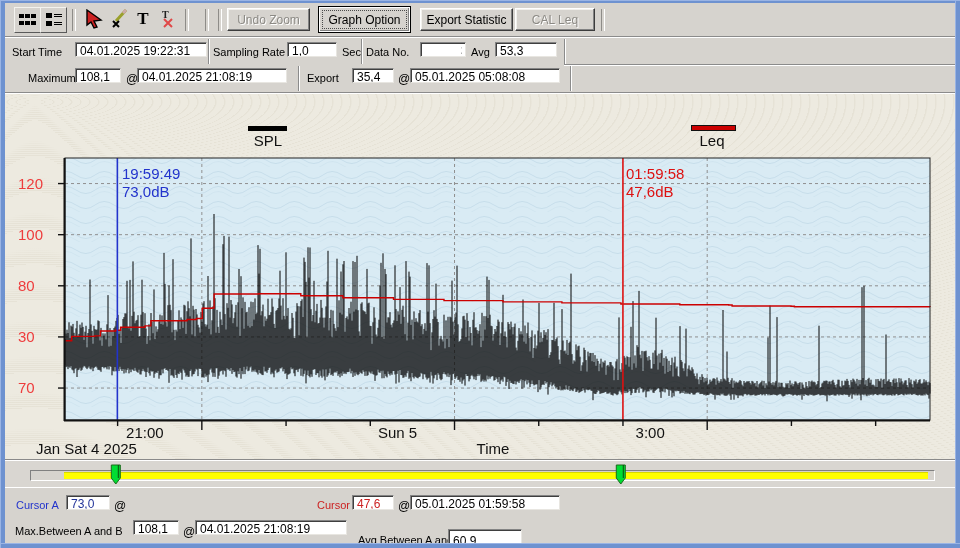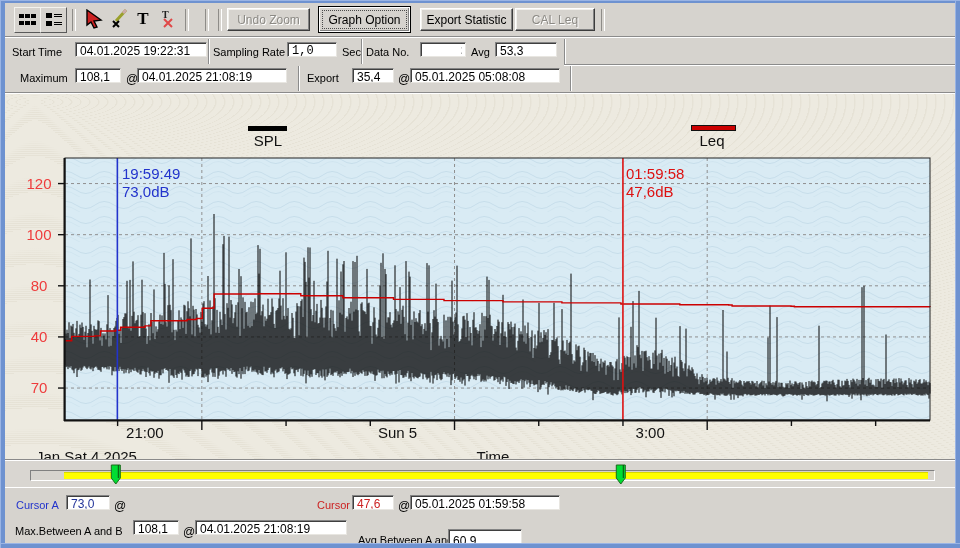--- a/index.html
+++ b/index.html
@@ -38,23 +38,23 @@
   .field{position:absolute;height:15px;box-sizing:border-box;background:#ffffff;
        border:1px solid;border-color:#848484 #e8e6e1 #e8e6e1 #848484;
        box-shadow:inset 1px 1px 0 #3f3f3f;
        font:12px "Liberation Sans",sans-serif;color:#000;padding:2px 3px 0 4px;
        white-space:nowrap;overflow:hidden;}
   .lbl{position:absolute;font:11px "Liberation Sans",sans-serif;color:#000;white-space:nowrap;}
   .at{position:absolute;font:12px "Liberation Sans",sans-serif;color:#000;}
   .groove-h{position:absolute;height:0;border-top:1px solid #8b8b8b;border-bottom:1px solid #ffffff;}
   .groove-v{position:absolute;width:0;border-left:1px solid #8b8b8b;border-right:1px solid #ffffff;}
   
-  .ylab{position:absolute;width:42px;text-align:center;font:15px "Liberation Sans",sans-serif;color:#ee3c3c;}
+  .ylab{position:absolute;width:42px;text-align:left;font:15px "Liberation Sans",sans-serif;color:#ee3c3c;}
   .xlab{position:absolute;width:90px;text-align:center;font:15px "Liberation Sans",sans-serif;color:#111;}
-  .charttext{position:absolute;font:15px "Liberation Sans",sans-serif;color:#111;white-space:nowrap;margin-top:8px;}
+  .charttext{position:absolute;font:15px "Liberation Sans",sans-serif;color:#111;white-space:nowrap;}
   .cursorlab{position:absolute;font:15px "Liberation Sans",sans-serif;line-height:18px;white-space:nowrap;}
   .legendbar{position:absolute;}
   .legendlab{position:absolute;width:52px;text-align:center;font:15px "Liberation Sans",sans-serif;color:#111;}
   
   .slidergroove{position:absolute;left:30px;top:469px;width:905px;height:11px;box-sizing:border-box;
        background:#d6d3ce;border:1px solid;border-color:#808080 #ffffff #ffffff #808080;}
   .slideryellow{position:absolute;left:64px;top:471px;width:864px;height:6px;
        background:#ffff00;border-top:1px solid #d8d800;}
   .blue-val{color:#223399;}
   .red-val{color:#cc2222;}
@@ -129,28 +129,28 @@
   <button class="btn disabled" style="left:515px;top:8px;width:80px;height:23px;">CAL Leq</button>
   <div class="sep" style="left:601px;top:9px;"></div>
 </div>
 
 <div class="abs infopanel">
   <div class="groove-h" style="left:0;top:-1px;width:960px;"></div>
 
   <div class="lbl" style="left:12px;top:9px;">Start Time</div>
   <input class="field" style="left: 75px; top: 5px; width: 132px;" readonly="" value="04.01.2025 19:22:31">
   <div class="lbl" style="left:213px;top:9px;">Sampling Rate</div>
-  <input class="field" style="left: 287px; top: 5px; width: 50px; font-family: Liberation Mono, monospace;" readonly="" value="1,0">
+  <input class="field" style="left: 287px; top: 5px; width: 50px;" readonly="" value="1,0">
   <div class="lbl" style="left:342px;top:9px;">Sec</div>
   <div class="lbl" style="left:366px;top:9px;">Data No.</div>
   <input class="field" style="left: 420px; top: 5px; width: 46px; padding-left: 40px;" readonly="" value="36954">
   <div class="lbl" style="left:471px;top:9px;">Avg</div>
   <input class="field" style="left: 495px; top: 5px; width: 62px;" readonly="" value="53,3">
 
-  <div class="lbl" style="left:20px;top:35px;">Maximum</div>
+  <div class="lbl" style="left:28px;top:35px;">Maximum</div>
   <input class="field" style="left: 75px; top: 31px; width: 46px;" readonly="" value="108,1">
   <div class="at" style="left:126px;top:35px;">@</div>
   <input class="field" style="left: 137px; top: 31px; width: 150px;" readonly="" value="04.01.2025 21:08:19">
   <div class="lbl" style="left:307px;top:35px;">Export</div>
   <input class="field" style="left: 352px; top: 31px; width: 42px;" readonly="" value="35,4">
   <div class="at" style="left:398px;top:35px;">@</div>
   <input class="field" style="left: 410px; top: 31px; width: 150px;" readonly="" value="05.01.2025 05:08:08">
 
   <div class="groove-v" style="left:208px;top:2px;height:25px;"></div>
   <div class="groove-v" style="left:361px;top:2px;height:25px;"></div>
@@ -206,21 +206,21 @@
       <line x1="565.9713242453748" y1="269" x2="565.9713242453748" y2="274" stroke="#111" stroke-width="1.4"></line>
       <line x1="650.1972249269718" y1="269" x2="650.1972249269718" y2="278" stroke="#111" stroke-width="1.4"></line>
       <line x1="734.4231256085687" y1="269" x2="734.4231256085687" y2="274" stroke="#111" stroke-width="1.4"></line>
       <line x1="818.6490262901656" y1="269" x2="818.6490262901656" y2="274" stroke="#111" stroke-width="1.4"></line>
     </svg>
 
   <div id="ylabs">
       <div class="ylab" style="left: 18px; top: 80.561px;">120</div>
       <div class="ylab" style="left: 18px; top: 131.683px;">100</div>
       <div class="ylab" style="left: 18px; top: 182.805px;">80</div>
-      <div class="ylab" style="left: 18px; top: 233.927px;">40</div>
+      <div class="ylab" style="left: 18px; top: 233.927px;">30</div>
       <div class="ylab" style="left: 18px; top: 285.049px;">70</div>
     </div>
 
   <div id="xlabs">
       <div class="xlab" style="left: 99.8418px; top: 330px;">21:00</div>
       <div class="xlab" style="left: 352.52px; top: 330px;">Sun 5</div>
       <div class="xlab" style="left: 605.197px; top: 330px;">3:00</div>
     </div>
 
   <div class="cursorlab" style="left:122px;top:71px;color:#2233cc;">

